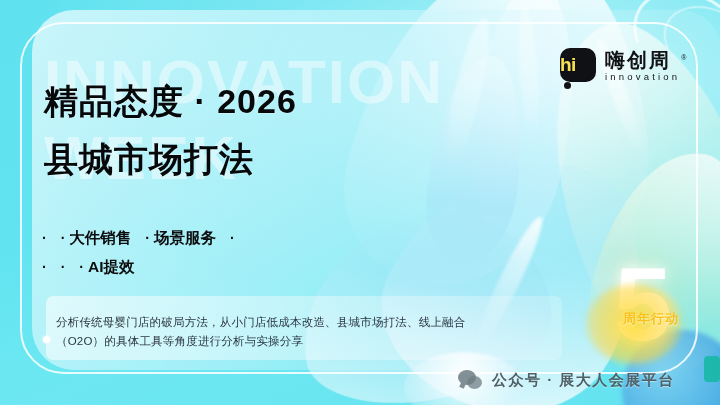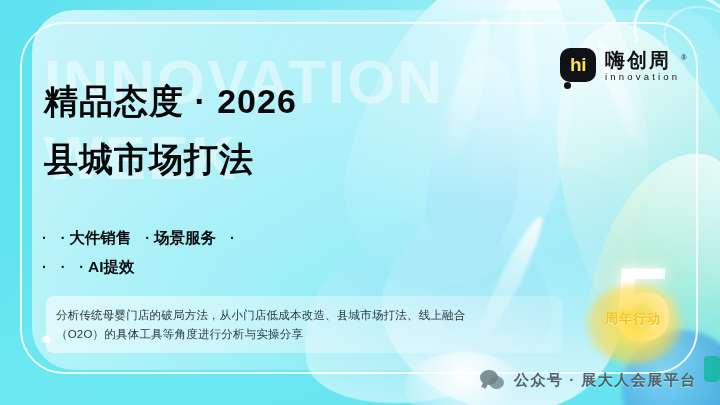--- a/index.html
+++ b/index.html
@@ -115,32 +115,32 @@
   .keywords { position:absolute; left:42px; top:228px; width:430px; }
   .kwrow { display:flex; align-items:center; gap:14px; margin-bottom:8px; }
   .kw {
     display:flex; align-items:center; gap:4px;
     font-size:15.5px; font-weight:700; color:#0b0c0e; white-space:nowrap;
   }
   .kw .dot { font-size:14px; line-height:1; transform:translateY(-1px); }
 
   
   .desc {
-    position:absolute; left:46px; top:296px; width:516px; padding:10px 10px 9px 10px;
+    position:absolute; left:46px; top:296px; width:516px; padding:17px 10px 9px 10px;
     border-radius:7px;
     background:linear-gradient(100deg, rgba(255,255,255,0.55), rgba(255,255,255,0.20));
     color:#2b3640; font-size:11.5px; line-height:19px; letter-spacing:.2px;
   }
   .desc span { display:block; }
 
   
   .logo { position:absolute; left:560px; top:48px; display:flex; align-items:center; gap:9px; }
   .logo-mark {
     position:relative; width:36px; height:34px; border-radius:10px;
-    background:#101114; display:flex; align-items:center; justify-content:center;
+    background:#101114; display:flex; align-items:center; 
   }
   .logo-mark .hi {
     color:#F6E152; font-size:19px; font-weight:700; line-height:1; letter-spacing:-.5px;
     transform:translateY(-1px);
   }
   .logo-mark::after {
     content:""; position:absolute; left:4px; bottom:-7px;
     width:7px; height:7px; border-radius:50%; background:#101114;
   }
   .logo-text { display:flex; flex-direction:column; gap:0; }
@@ -160,28 +160,28 @@
     font-size:104px; font-weight:700; line-height:104px; color:#ffffff;
     text-shadow:0 0 14px rgba(255,255,255,0.95), 0 0 26px rgba(255,235,150,0.55);
     font-family:"Liberation Sans", sans-serif;
   }
   .anniv .glow {
     position:absolute; left:-2px; top:26px; width:96px; height:80px; border-radius:50%;
     background:radial-gradient(circle at 50% 50%, rgba(255,221,64,0.95), rgba(255,214,60,0.55) 58%, rgba(255,214,60,0));
     filter:blur(3px);
   }
   .anniv .label {
-    position:absolute; left:2px; top:52px; width:86px; text-align:center;
+    position:absolute; left:20px; top:52px; width:86px; text-align:center;
     font-size:13px; font-weight:700; color:#F8C21A; letter-spacing:1px;
     text-shadow:0 1px 2px rgba(255,255,255,0.7);
   }
 
   
   .footer {
-    position:absolute; left:480px; top:370px; display:flex; align-items:center; gap:8px;
+    position:absolute; left:458px; top:370px; display:flex; align-items:center; gap:8px;
   }
   .wechat { position:relative; width:26px; height:20px; }
   .wechat .b1, .wechat .b2 { position:absolute; border-radius:50%; background:#5b6b72; opacity:.75; }
   .wechat .b1 { left:0; top:0; width:18px; height:15px; }
   .wechat .b2 { left:9px; top:6px; width:15px; height:13px; background:#6d7d84; }
   .wechat .b1::after {
     content:""; position:absolute; left:2px; bottom:-3px; width:5px; height:5px;
     background:#5b6b72; transform:rotate(25deg);
   }
   .footer .ftext {

